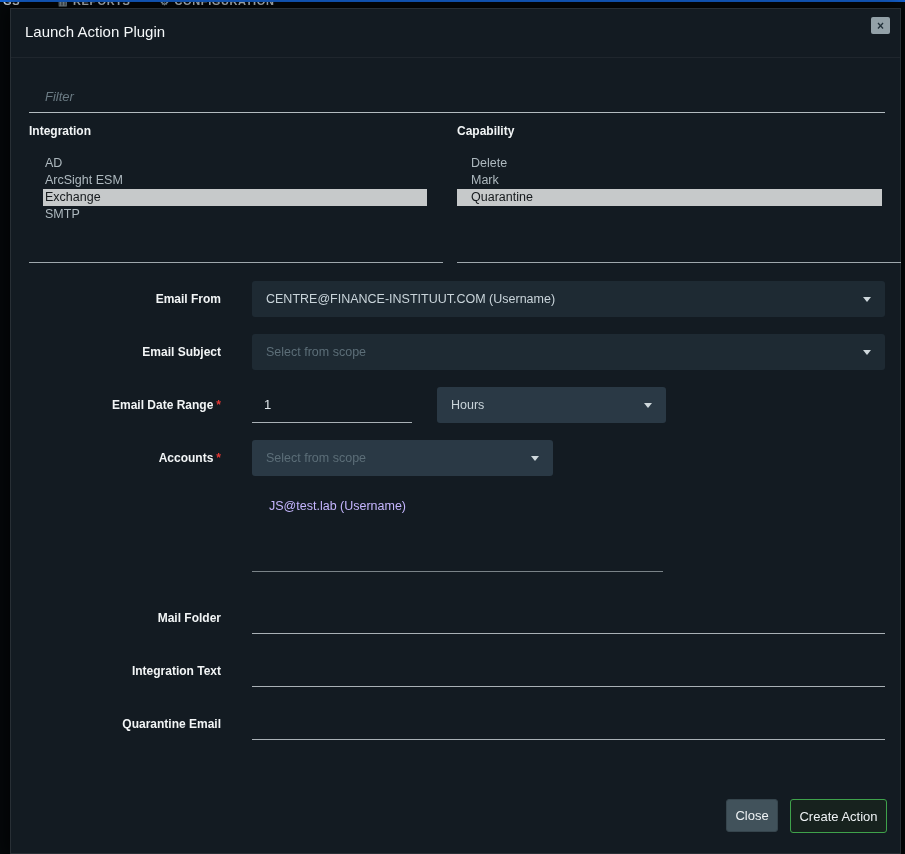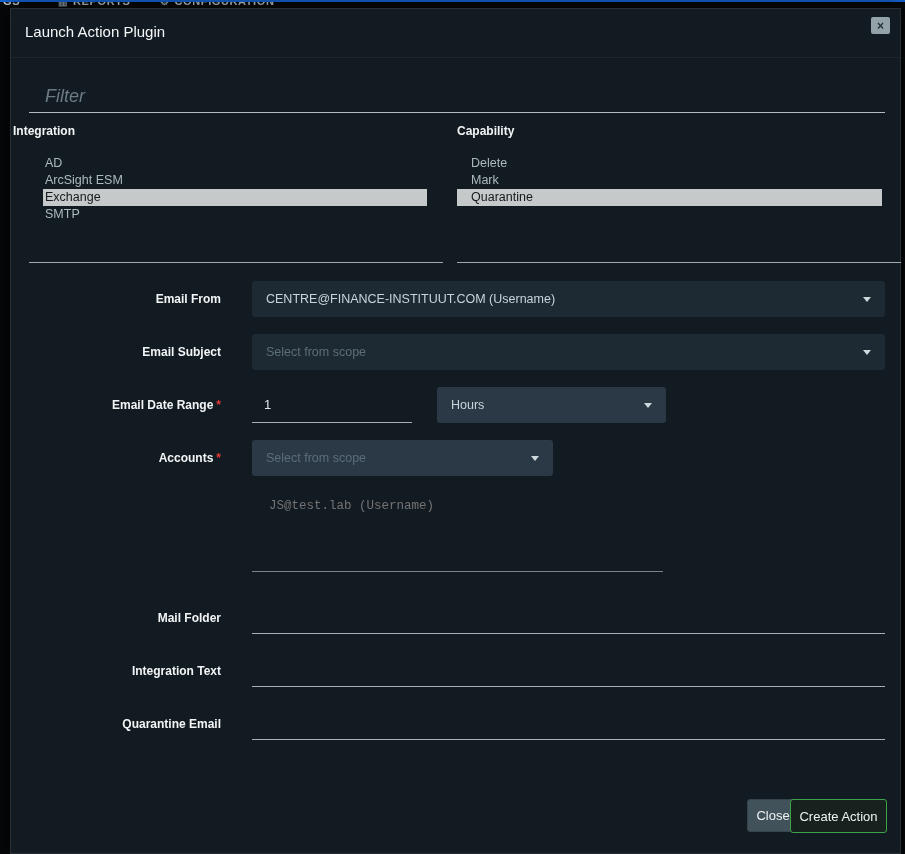--- a/index.html
+++ b/index.html
@@ -33,28 +33,28 @@
     background:#93a1a8; color:#22313a; border-radius:2px;
     display:flex; align-items:center; justify-content:center;
     font-size:12px; font-weight:bold; cursor:pointer; line-height:1;
   }
   .header-divider { position:absolute; left:0; right:0; top:48px; border-bottom:1px solid rgba(255,255,255,0.05); }
 
   
   .filter-input {
     position:absolute; left:18px; top:72px; width:856px; height:32px;
     background:transparent; border:none; border-bottom:1px solid rgba(220,228,232,0.8);
-    color:#ec4899; font-size:18px; padding:0 16px; outline:none;
+    color:#ec4899; font-size:13px; padding:0 16px; outline:none;
     font-family:"Liberation Sans", sans-serif;
   }
   .filter-input::placeholder { font-style:italic; color:#6b7b84; }
 
   
   .col-label { position:absolute; top:115px; color:#f2f5f6; font-size:12px; font-weight:bold; }
-  .col-label.integration { left:2px; }
+  .col-label.integration { left:18px; }
   .col-label.capability  { left:446px; }
   .listbox { position:absolute; top:140px; height:114px; border-bottom:1px solid rgba(207,216,220,0.75); padding-top:6px; }
   .listbox.integration { left:18px; width:414px; }
   .listbox.capability  { left:446px; width:444px; }
   .listbox.integration .list-inner { margin-left:14px; margin-right:16px; }
   .listbox.capability  .list-inner { margin-right:19px; }
   .list-item { height:17px; line-height:17px; font-size:12.5px; color:#aeb9bf; cursor:pointer; padding-left:2px; }
   .listbox.capability .list-item { padding-left:14px; }
   .list-item.selected { background:#c6c9ca; color:#15191c; }
 
@@ -87,41 +87,41 @@
   .lbl-accounts      { top:431px; }
 
   .sel-email-from    { left:241px; top:272px; width:633px; }
   .sel-email-subject { left:241px; top:325px; width:633px; }
   .inp-date-range    { left:241px; top:378px; width:160px; }
   .sel-hours         { left:426px; top:378px; width:229px; }
   .sel-accounts      { left:241px; top:431px; width:301px; }
 
   .account-row { position:absolute; left:241px; top:479px; width:633px; height:36px; }
   .account-name { position:absolute; left:17px; top:0; height:36px; display:flex; align-items:center;
-                  color:#737373; font-size:12.5px;font-family:Liberation Mono, monospace; }
+                  color:#c4b5fd; font-size:12.5px; }
   .remove-btn {
     position:absolute; left:443px; top:0; width:137px; height:36px;
     background:#0e151b; color:#e8edef; font-size:13px; border:1px solid rgba(0,0,0,0.6);
     border-bottom:2px solid #e91e5c; border-radius:3px; cursor:pointer;
     font-family:"Liberation Sans", sans-serif;
   }
   .account-list-underline { position:absolute; left:241px; top:562px; width:411px;
                             border-bottom:1px solid rgba(207,216,220,0.55); }
 
   .lbl-mail-folder      { top:592px; height:33px; }
   .lbl-quarantine-text  { top:645px; height:33px; }
   .lbl-quarantine-email { top:698px; height:33px; }
   .inp-mail-folder      { left:241px; top:592px; width:633px; height:33px; }
   .inp-quarantine-text  { left:241px; top:645px; width:633px; height:33px; }
   .inp-quarantine-email { left:241px; top:698px; width:633px; height:33px; }
 
   
   .btn { position:absolute; border-radius:3px; font-size:13px; cursor:pointer;
          font-family:"Liberation Sans", sans-serif; color:#eef2f4; }
-  .btn-close { left:736px; top:790px; width:52px; height:33px; background:#41525b; border:1px solid #36454d; }
+  .btn-close { left:715px; top:790px; width:52px; height:33px; background:#41525b; border:1px solid #36454d; }
   .btn-create { left:779px; top:790px; width:97px; height:34px; background:#17221e; border:1px solid #3fa24b; }
 </style>
 </head>
 <body>
 
 <div class="screen">
 
   <div class="topnav">
     <div class="topnav-inner">
       <span class="nav-item nav-gs">

